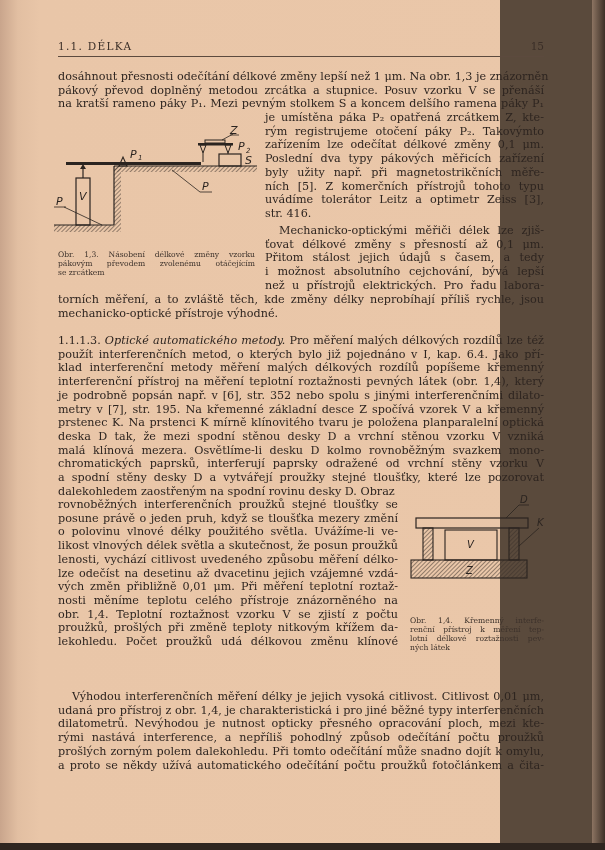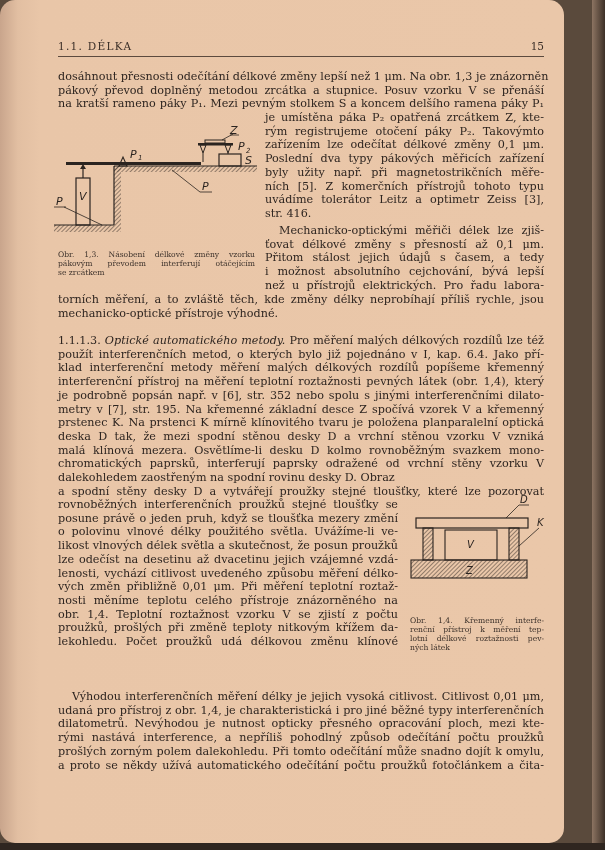--- a/index.html
+++ b/index.html
@@ -2,23 +2,22 @@
 <html><head>
 <meta charset="utf-8">
 <style>
   html, body { margin:0; padding:0; }
   body {
     width:605px; height:850px; overflow:hidden; position:relative;
     background:#5a4a3c;
     font-family:"DejaVu Serif", "Liberation Serif", serif;
   }
   .page {
-    position:absolute; left:0; top:0; width:564px; height:843px;
+    position:absolute; left:0; top:0; width:500px; height:843px;
     background: linear-gradient(90deg, #c9a58c 0px, #e2bfa2 18px, #e9c6a8 40px, #eac7a9 560px, #e4c1a3 585px, #c8a68b 592px);
-    border-radius: 15px;
   }
   .edge-r { position:absolute; left:592px; top:0; width:13px; height:850px;
     background:linear-gradient(90deg,#8c7462,#3d3027); }
   .edge-b { position:absolute; left:0; top:843px; width:605px; height:7px; background:#2f2620; }
   .header {
     position:absolute; left:58px; top:40px; width:486px; height:16px;
     border-bottom:1px solid #5c4a3e;
     font-size:10.5px; color:#3a2e27; letter-spacing:1.3px;
   }
   .header .title { position:absolute; left:0; top:0; }
@@ -120,46 +119,46 @@
     <line x1="148" y1="70" x2="160" y2="70" stroke="#2b2420" stroke-width="0.8"></line>
     <text x="150" y="68" font-size="11">P</text>
 
     <text x="4" y="83" font-size="11">P</text>
     <line x1="2" y1="85" x2="14" y2="85" stroke="#2b2420" stroke-width="0.8"></line>
     <line x1="12" y1="85" x2="50" y2="103" stroke="#2b2420" stroke-width="0.8"></line>
   </svg>
 
   <div class="caption" style="left:58px; top:250px; width:197px;">
     <span class="ln">Obr. 1,3. Násobení délkové změny vzorku</span>
-    <span class="ln">pákovým převodem interferují otáčejícím</span>
+    <span class="ln">pákovým převodem zvolenému otáčejícím</span>
     <span class="ln last">se zrcátkem</span>
   </div>
 
   <div class="txt" style="left:58px; top:334px; width:486px;">
     <span class="ln"><span>1.1.1.3.</span> <i>Optické automatického metody.</i> <span>Pro měření malých délkových rozdílů lze též</span></span>
     <span class="ln">použít interferenčních metod, o kterých bylo již pojednáno v I, kap. 6.4. Jako pří-</span>
     <span class="ln">klad interferenční metody měření malých délkových rozdílů popíšeme křemenný</span>
     <span class="ln">interferenční přístroj na měření teplotní roztažnosti pevných látek (obr. 1,4), který</span>
     <span class="ln">je podrobně popsán např. v [6], str. 352 nebo spolu s jinými interferenčními dilato-</span>
     <span class="ln">metry v [7], str. 195. Na křemenné základní desce Z spočívá vzorek V a křemenný</span>
     <span class="ln">prstenec K. Na prstenci K mírně klínovitého tvaru je položena planparalelní optická</span>
     <span class="ln">deska D tak, že mezi spodní stěnou desky D a vrchní stěnou vzorku V vzniká</span>
     <span class="ln">malá klínová mezera. Osvětlíme-li desku D kolmo rovnoběžným svazkem mono-</span>
     <span class="ln">chromatických paprsků, interferují paprsky odražené od vrchní stěny vzorku V</span>
+    <span class="ln">a spodní stěny desky D a vytvářejí proužky stejné tloušťky, které lze pozorovat</span>
     <span class="ln last">dalekohledem zaostřeným na spodní rovinu desky D. Obraz</span>
-    <span class="ln">a spodní stěny desky D a vytvářejí proužky stejné tloušťky, které lze pozorovat</span>
   </div>
 
   <div class="txt" style="left:58px; top:498px; width:340px;">
     <span class="ln">rovnoběžných interferenčních proužků stejné tloušťky se</span>
     <span class="ln">posune právě o jeden pruh, když se tloušťka mezery změní</span>
     <span class="ln">o polovinu vlnové délky použitého světla. Uvážíme-li ve-</span>
     <span class="ln">likost vlnových délek světla a skutečnost, že posun proužků</span>
+    <span class="ln">lenosti, vychází citlivost uvedeného způsobu měření délko-</span>
     <span class="ln">lze odečíst na desetinu až dvacetinu jejich vzájemné vzdá-</span>
-    <span class="ln">lenosti, vychází citlivost uvedeného způsobu měření délko-</span>
     <span class="ln">vých změn přibližně 0,01 μm. Při měření teplotní roztaž-</span>
     <span class="ln">nosti měníme teplotu celého přístroje znázorněného na</span>
     <span class="ln">obr. 1,4. Teplotní roztažnost vzorku V se zjistí z počtu</span>
     <span class="ln">proužků, prošlých při změně teploty nitkovým křížem da-</span>
     <span class="ln">lekohledu. Počet proužků udá délkovou změnu klínové</span>
   </div>
 
 
   <svg style="position:absolute; left:408px; top:494px;" width="140" height="96" viewBox="0 0 140 96">
     <defs>

